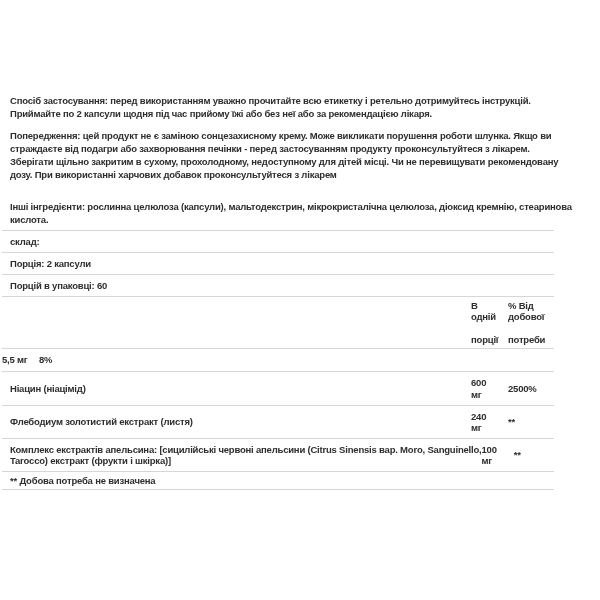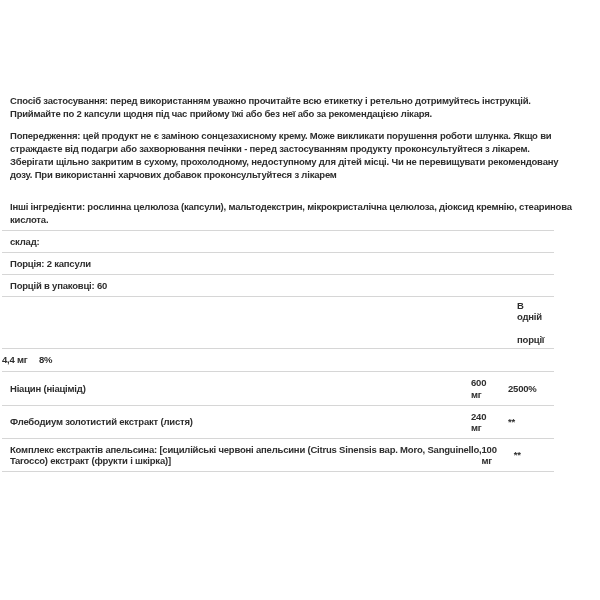--- a/index.html
+++ b/index.html
@@ -84,24 +84,28 @@
       <div class="cval"></div>
       <div class="cpct"></div>
     </div>
 
     <div class="trow h52">
       <div class="cname"></div>
       <div class="cval">В
 одній
 
 порції</div>
+      <div class="cpct">% Від
+добової
+
+потреби</div>
     </div>
 
     <div class="trow h23">
-      <div class="cval">4,4 мг</div>
+      <div class="cval">5,5 мг</div>
       <div class="cpct">8%</div>
     </div>
 
     <div class="trow h34">
       <div class="cname">Ніацин (ніацімід)</div>
       <div class="cval">600
 мг</div>
       <div class="cpct">2500%</div>
     </div>
 
@@ -113,16 +117,21 @@
     </div>
 
     <div class="trow h33">
       <div class="cname">Комплекс екстрактів апельсина: [сицилійські червоні апельсини (Citrus Sinensis вар. Moro, Sanguinello,
 Tarocco) екстракт (фрукти і шкірка)]</div>
       <div class="cval">100
 мг</div>
       <div class="cpct">**</div>
     </div>
 
+    <div class="trow h18">
+      <div class="cname">** Добова потреба не визначена</div>
+      <div class="cval"></div>
+      <div class="cpct"></div>
+    </div>
 
   </div>
 
 </div>
 
 </body></html>

